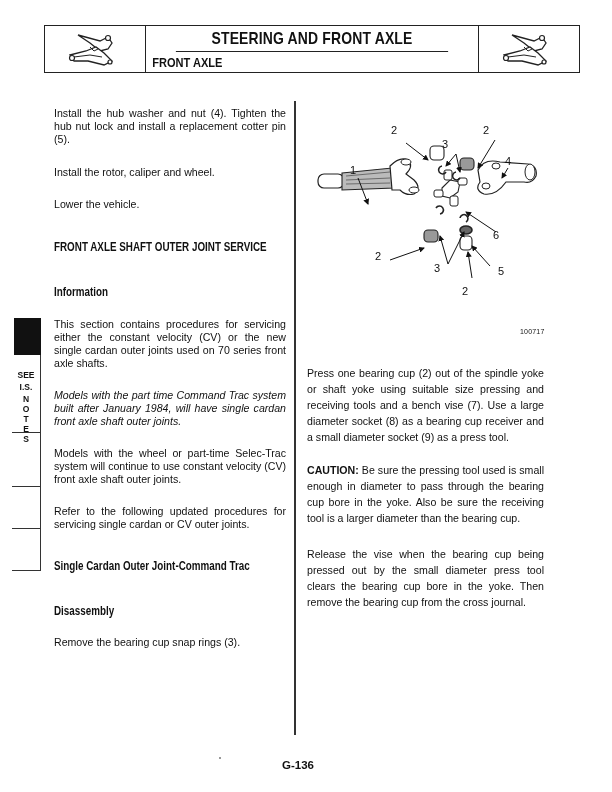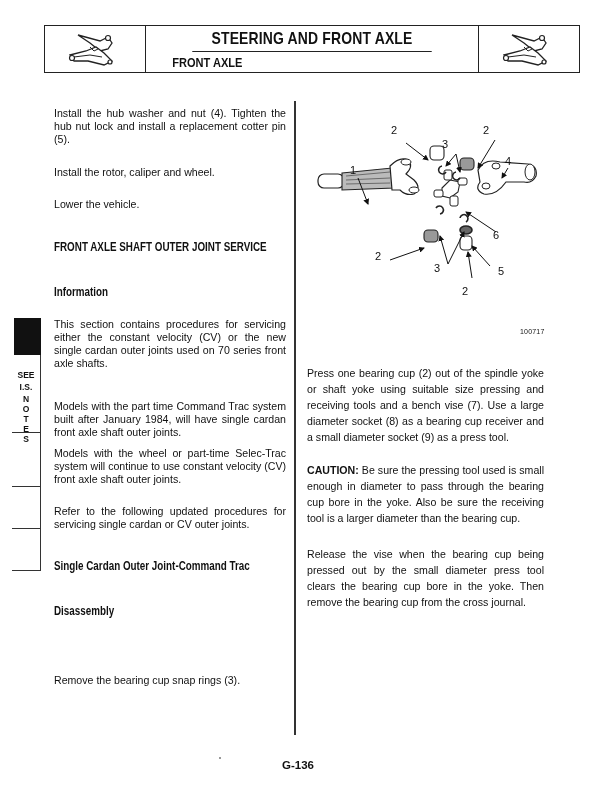--- a/index.html
+++ b/index.html
@@ -1,21 +1,21 @@
 <!DOCTYPE html>
 <html><head>
 <meta charset="utf-8">
 <style>
   html, body { margin: 0; padding: 0; background: #ffffff; }
   body { width: 612px; height: 792px; position: relative; overflow: hidden;
          font-family: "Liberation Sans", sans-serif; color: #111; }
 
   
   .header { position: absolute; left: 44px; top: 25px; width: 536px; height: 48px;
-            border: 1.5px solid #222; box-sizing: border-box; display: flex; gap: 20px; }
+            border: 1.5px solid #222; box-sizing: border-box; display: flex; }
   .hdr-icon-box { width: 100px; height: 100%; display: flex; align-items: center; justify-content: center; }
   .hdr-icon-box.left { border-right: 1.5px solid #222; }
   .hdr-icon-box.right { border-left: 1.5px solid #222; margin-left: auto; width: 100px; }
   .hdr-center { flex: 1; display: flex; flex-direction: column; }
   .hdr-title { flex: 1.25; display: flex; align-items: center; justify-content: center;
                font-family: "Liberation Sans", sans-serif; font-weight: bold; font-size: 17px;
                transform: scaleX(0.82); letter-spacing: 0.2px; border-bottom: 1.5px solid #222; }
   .hdr-center .sub-wrap { flex: 1; display: flex; align-items: center; justify-content: flex-start; }
   .hdr-sub { font-weight: bold; font-size: 13px; transform: scaleX(0.85); }
   .p-left { position: absolute; left: 54px; width: 232px; font-size: 10.6px; line-height: 13px; margin: 0; text-align: justify; }
@@ -78,27 +78,27 @@
 </div>
 
 <p class="p-left" style="top:107px;">Install the hub washer and nut (4). Tighten the hub nut lock and install a replacement cotter pin (5).</p>
 <p class="p-left" style="top:166px;">Install the rotor, caliper and wheel.</p>
 <p class="p-left" style="top:198px;">Lower the vehicle.</p>
 
 <div class="h-sec" style="top:240px;">FRONT AXLE SHAFT OUTER JOINT SERVICE</div>
 <div class="h-sec" style="top:285px;">Information</div>
 
 <p class="p-left" style="top:318px;">This section contains procedures for servicing either the constant velocity (CV) or the new single cardan outer joints used on 70 series front axle shafts.</p>
-<p class="p-left" style="top:400px;">Models with the part time Command Trac system built after January 1984, will have single cardan front axle shaft outer joints.</p>
+<p class="p-left" style="top:389px;font-style:italic;">Models with the part time Command Trac system built after January 1984, will have single cardan front axle shaft outer joints.</p>
 <p class="p-left" style="top:447px;">Models with the wheel or part-time Selec-Trac system will continue to use constant velocity (CV) front axle shaft outer joints.</p>
 <p class="p-left" style="top:505px;">Refer to the following updated procedures for servicing single cardan or CV outer joints.</p>
 
 <div class="h-sec" style="top:559px;">Single Cardan Outer Joint-Command Trac</div>
 <div class="h-sec" style="top:604px;">Disassembly</div>
-<p class="p-left" style="top:636px;margin-top:38px;">Remove the bearing cup snap rings (3).</p>
+<p class="p-left" style="top:636px;">Remove the bearing cup snap rings (3).</p>
 
 <div class="side-black"></div>
 <div class="side-line-v"></div>
 <div class="side-notes">
   <span class="see">SEE</span>
   <span class="is">I.S.</span>
   <span class="letter">N</span>
   <span class="letter">O</span>
   <span class="letter">T</span>
   <span class="letter">E</span>

